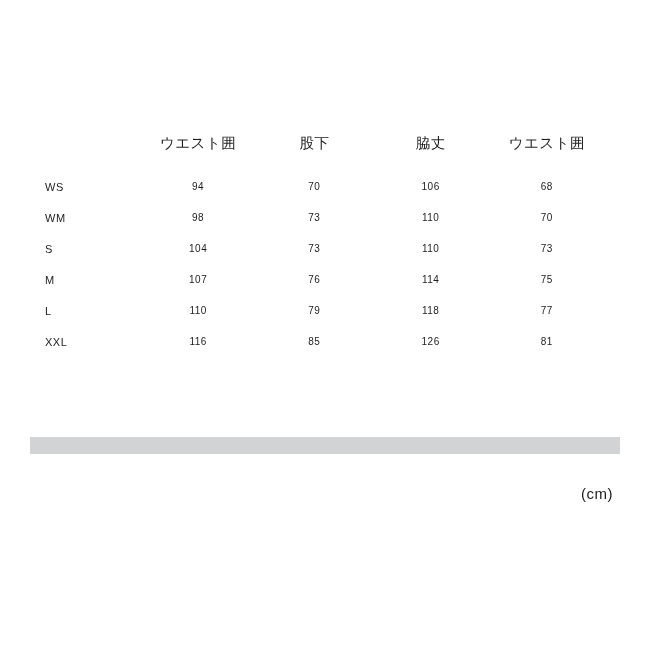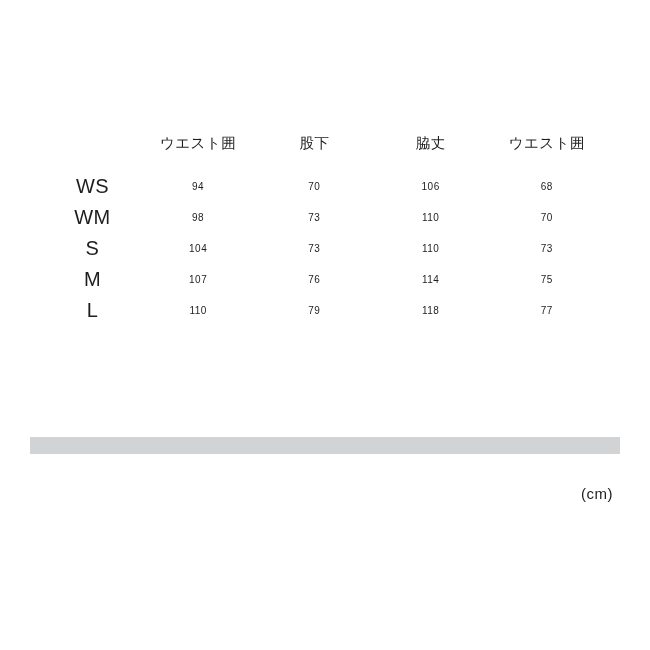--- a/index.html
+++ b/index.html
@@ -54,22 +54,22 @@
     color: #1d1d1d;
     padding-bottom: 12px;
   }
 
   table.size-table th.corner {
     width: 95px;
   }
 
   table.size-table th.row-head {
     width: 95px;
-    font-size: 20px;
-    text-align: center;
+    font-size: 11px;
+    text-align: left;
   }
 
   .divider-band {
     position: absolute;
     left: 30px;
     top: 437px;
     width: 590px;
     height: 17px;
     background: #d2d3d5;
   }
@@ -128,20 +128,27 @@
           <td>114</td>
           <td>75</td>
         </tr>
         <tr>
           <th class="row-head">L</th>
           <td>110</td>
           <td>79</td>
           <td>118</td>
           <td>77</td>
         </tr>
+        <tr>
+          <th class="row-head">XXL</th>
+          <td>116</td>
+          <td>85</td>
+          <td>126</td>
+          <td>81</td>
+        </tr>
       </tbody>
     </table>
   </div>
 
   <div class="divider-band"></div>
 
   <div class="unit-note">(cm)</div>
 
 </div>
 

